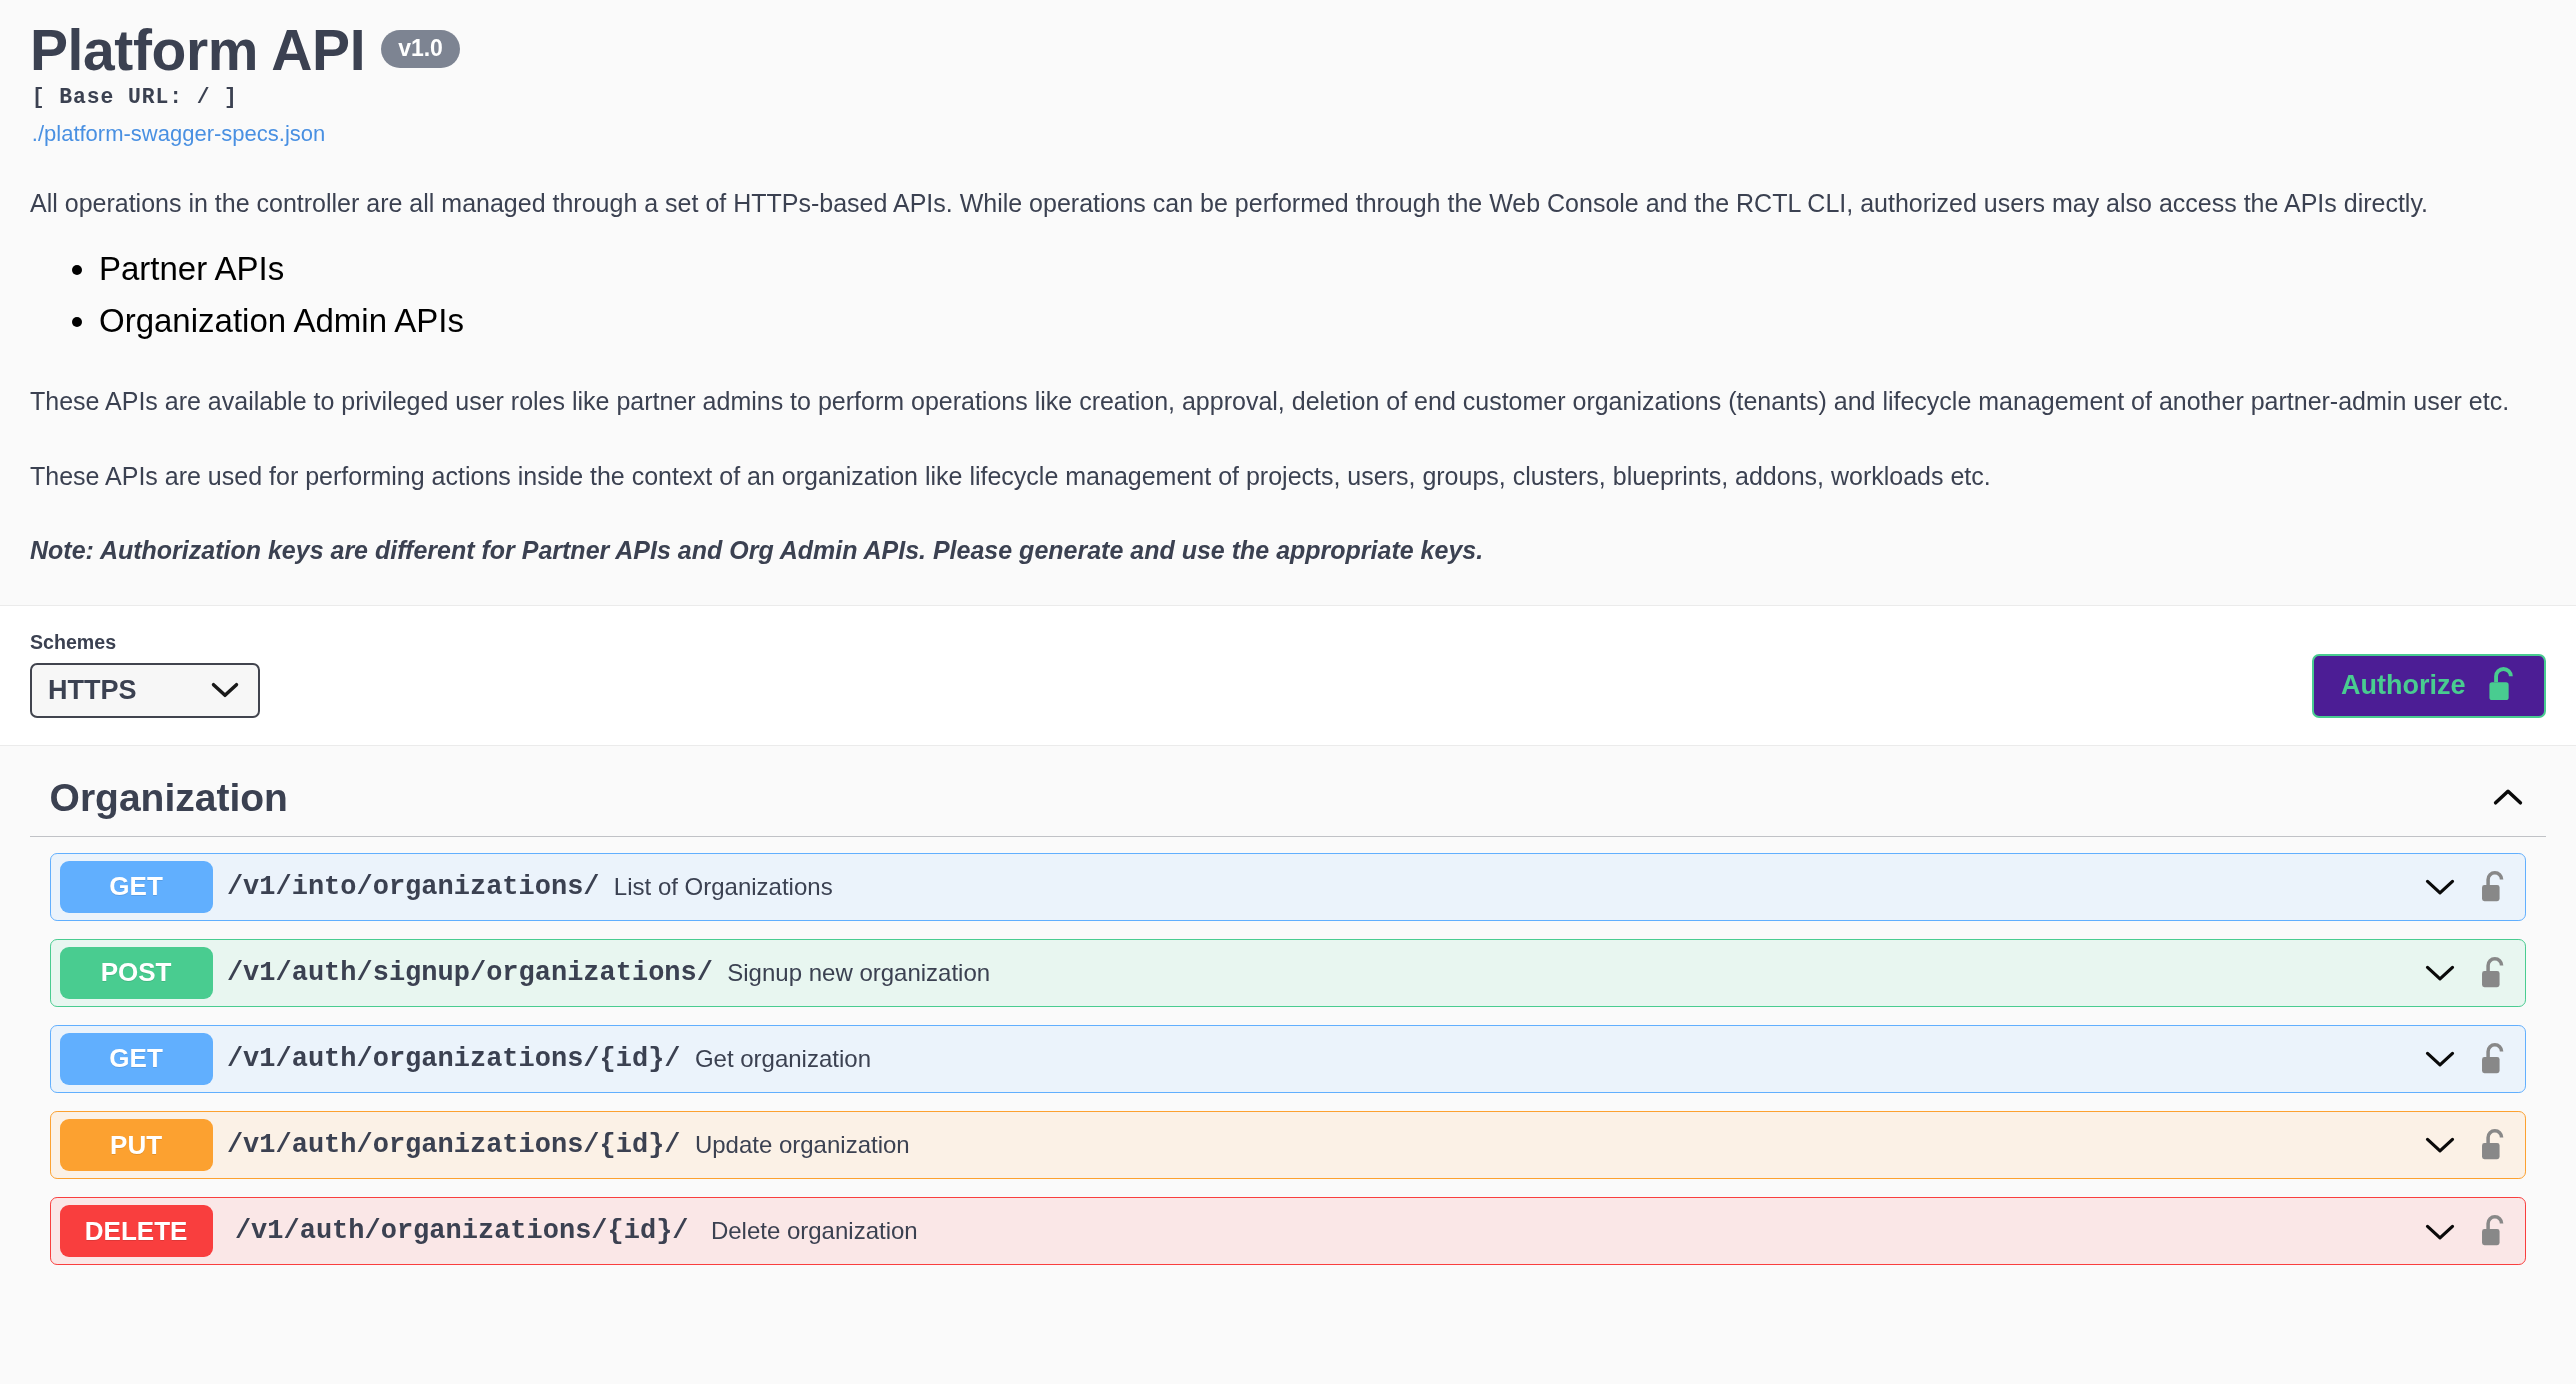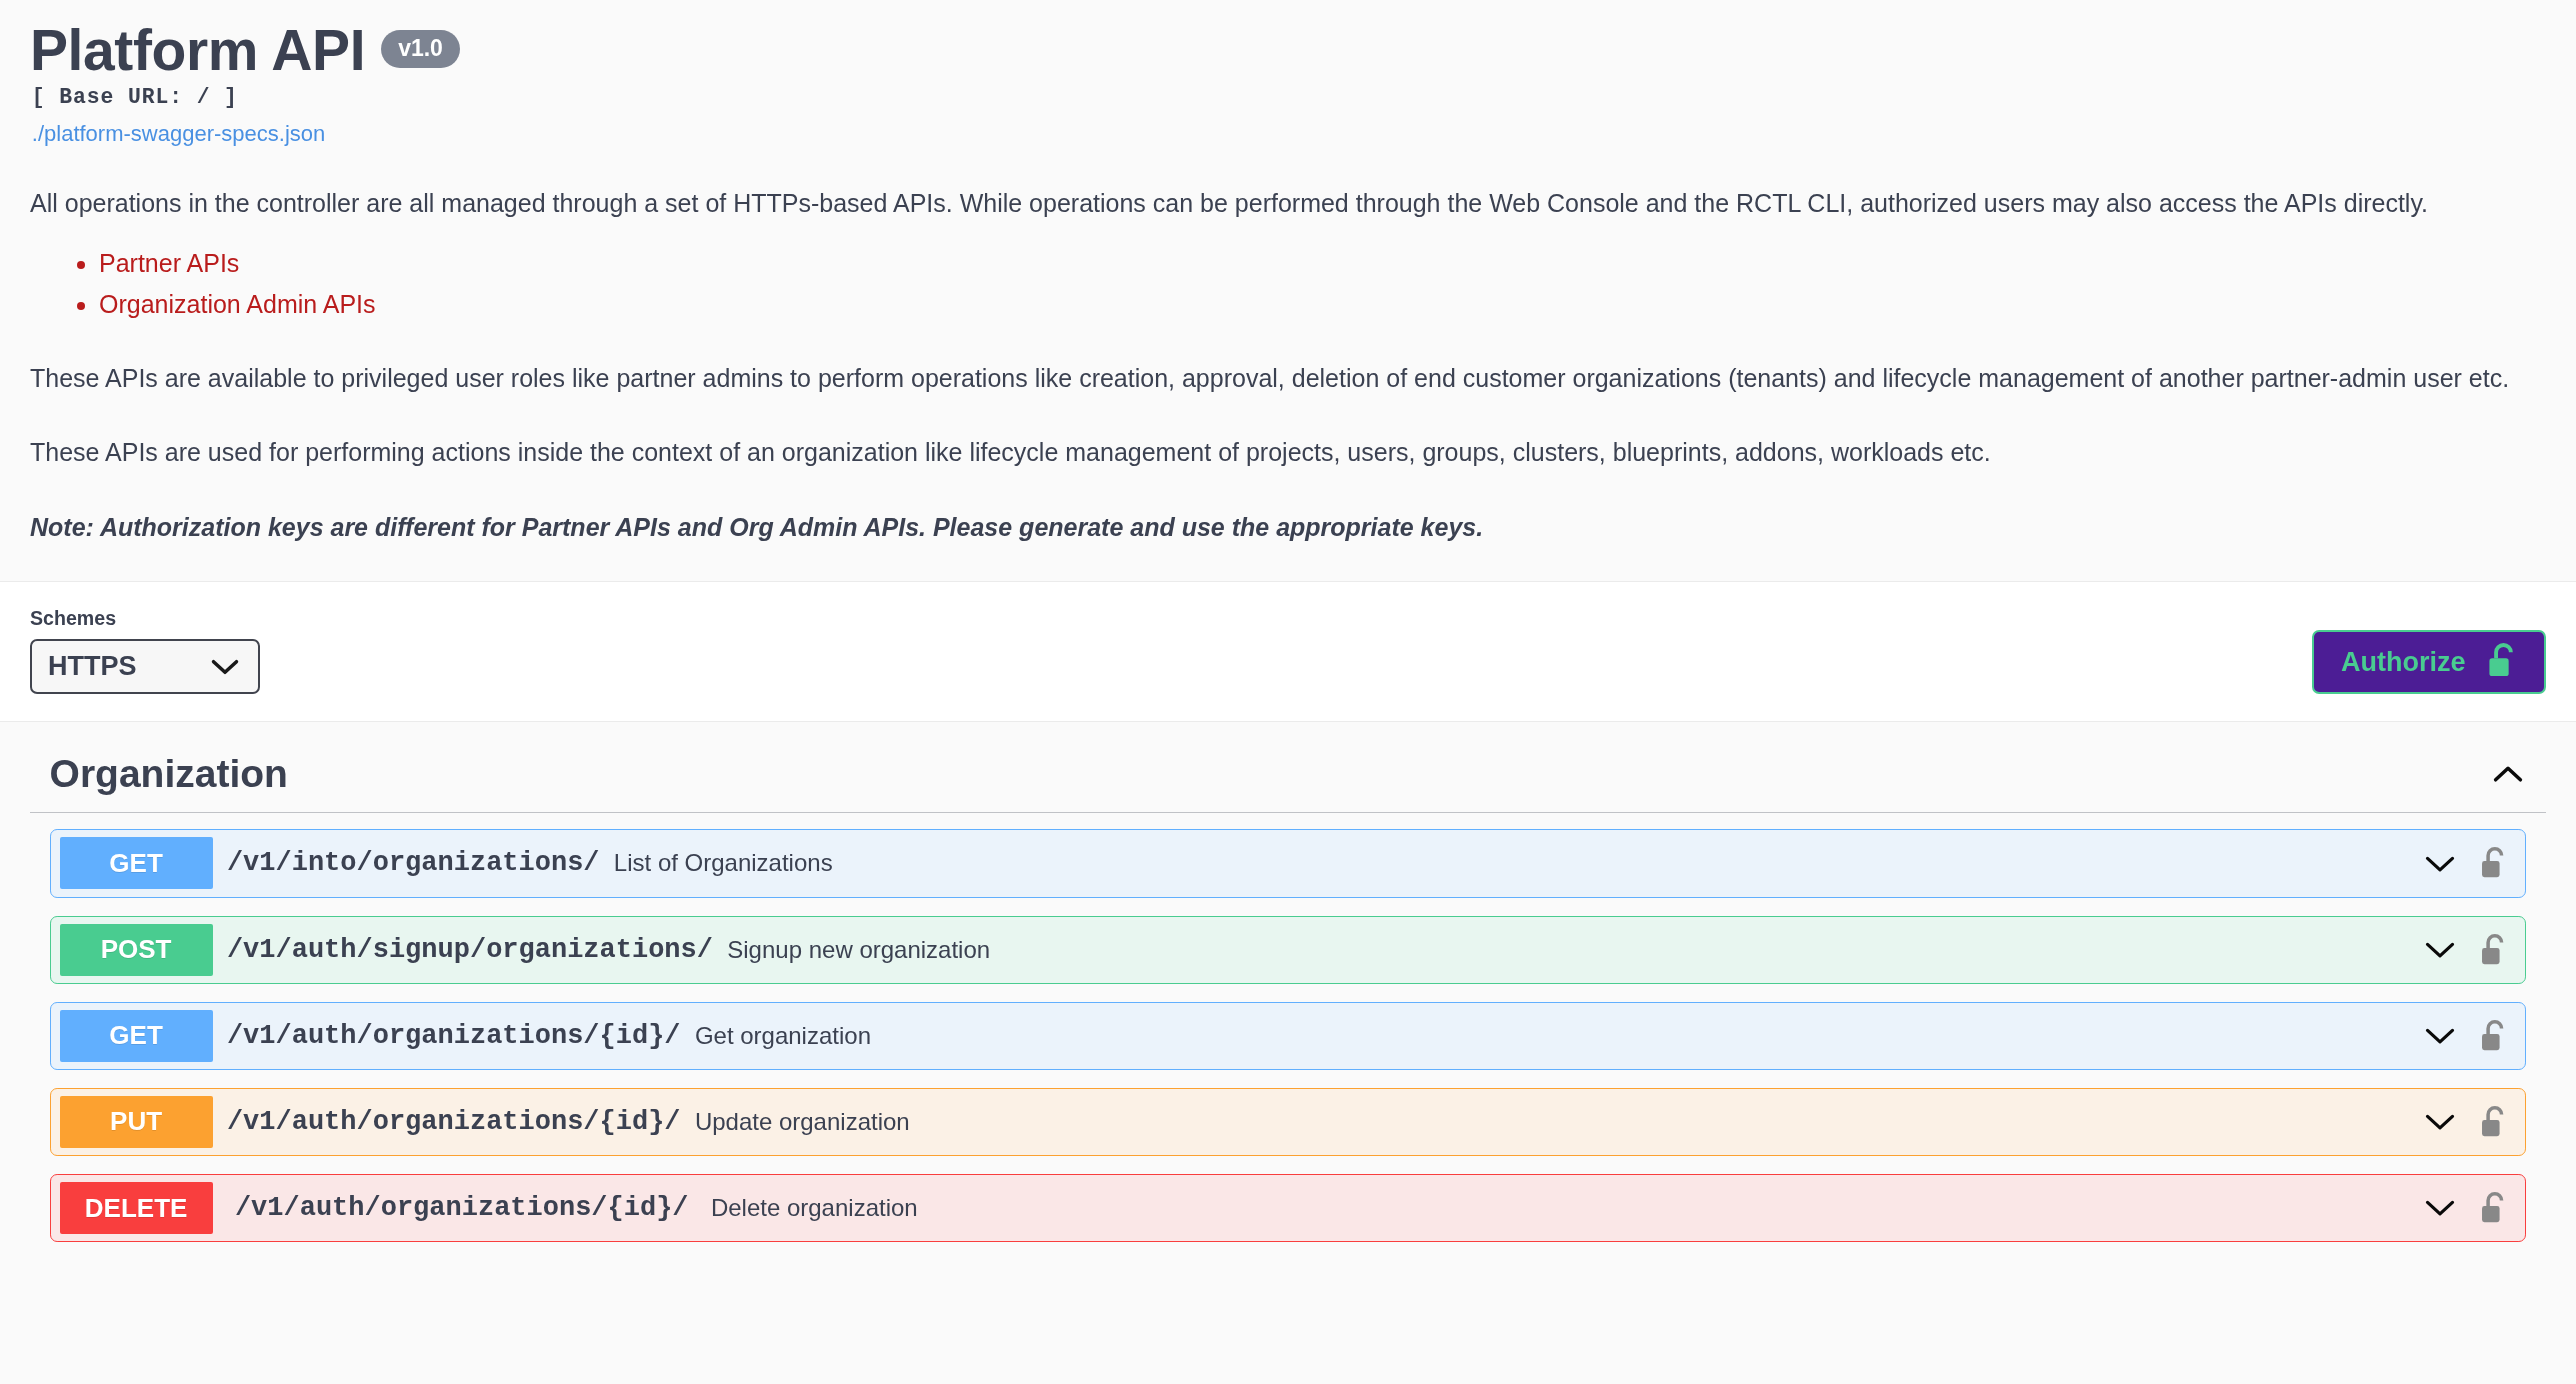--- a/index.html
+++ b/index.html
@@ -67,23 +67,23 @@
     line-height: 1.42;
     color: #3b4151;
     margin: 39px 0 0 0;
   }
   .desc ul {
     margin: 23px 0 0 0;
     padding-left: 69px;
     list-style: disc;
   }
   .desc ul li {
-    font-size: 25px;
+    font-size: 33px;
     line-height: 1.45;
-    color: #b91c1c;
+    color: #000000;
     margin: 0 0 4.5px 0;
   }
   .desc .note {
     font-weight: bold;
     font-style: italic;
     margin-top: 39px;
   }
 
   
   .scheme-wrapper {
@@ -178,21 +178,21 @@
     border: 1.8px solid;
     min-height: 67px;
     padding: 7.1px 0;
     cursor: pointer;
   }
   .op-method {
     flex: 0 0 auto;
     width: 153px;
     height: 52px;
     margin: 0 0 0 9px;
-    border-radius: 2px;
+    border-radius: 9px;
     display: flex;
     align-items: center;
     justify-content: center;
     font-family: "Liberation Sans", sans-serif;
     font-size: 26px;
     font-weight: bold;
     color: #ffffff;
     text-shadow: 0 0.9px 0 rgba(0,0,0,.1);
     letter-spacing: 0px;
   }

